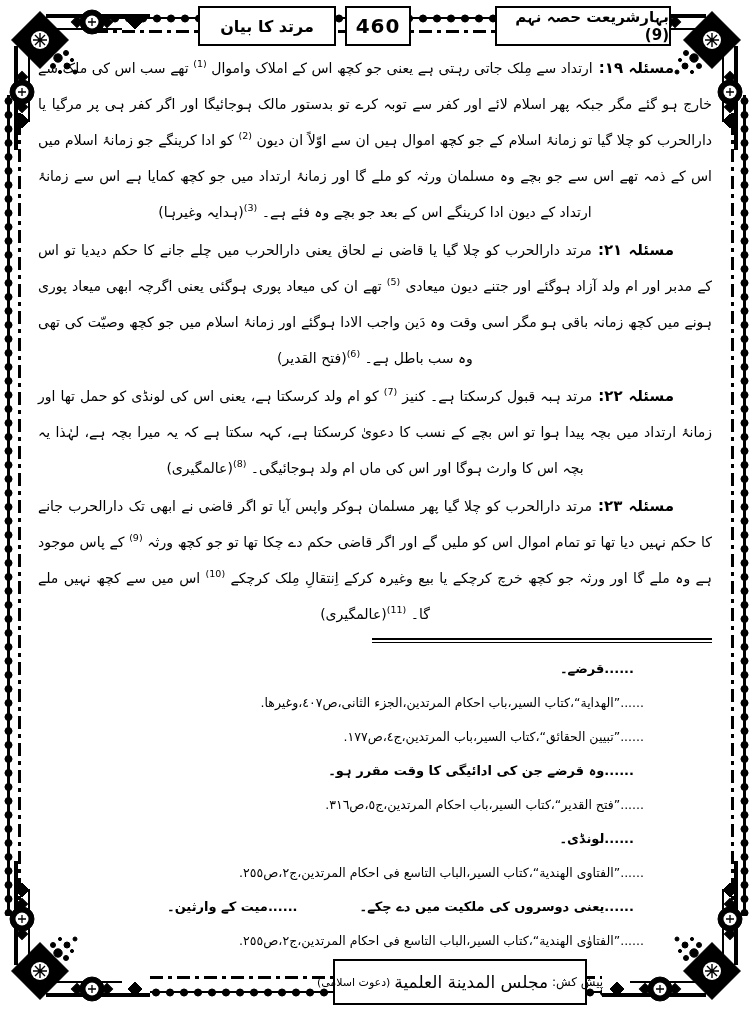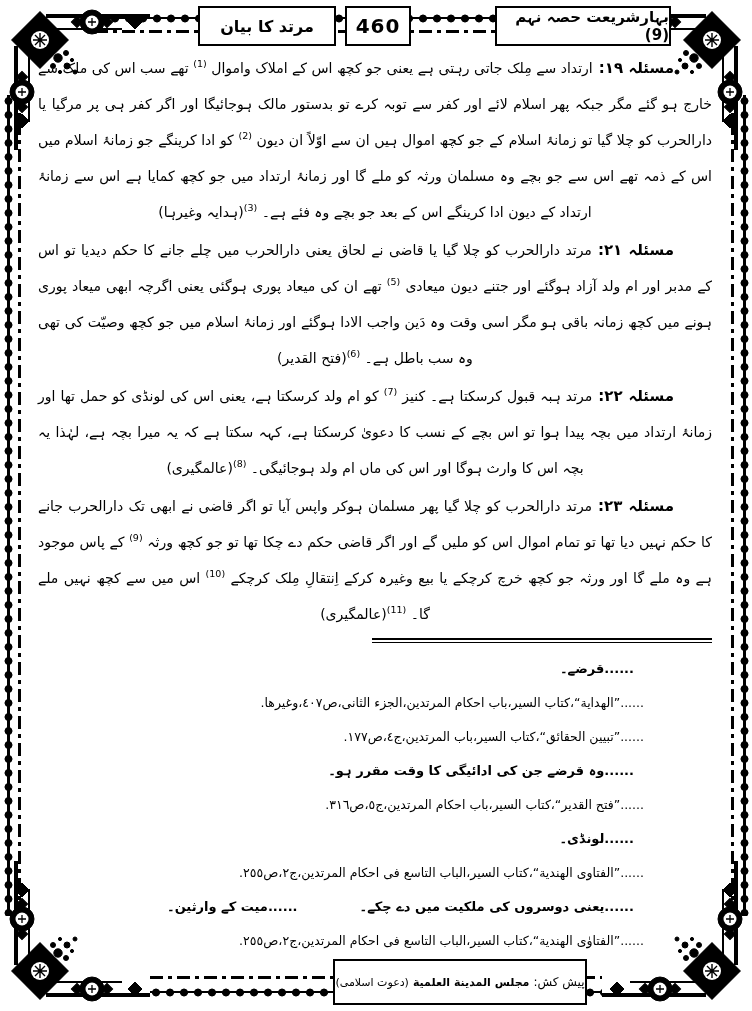--- a/index.html
+++ b/index.html
@@ -37,21 +37,21 @@
   
   .hbox{position:absolute;top:6px;height:36px;background:#fff;border:2.5px solid #000;
     display:flex;align-items:center;justify-content:center;z-index:2;direction:rtl;}
   #hbox-left{left:198px;width:134px;font-size:16px;font-weight:bold;}
   #hbox-num{left:345px;width:62px;font-size:20px;font-weight:bold;letter-spacing:1px;}
   #hbox-right{left:495px;width:172px;font-size:15px;font-weight:bold;}
   .footer-box{position:absolute;left:333px;top:959px;width:250px;height:42px;background:#fff;
     border:2px solid #000;display:flex;align-items:center;justify-content:center;gap:4px;
     direction:rtl;z-index:2;white-space:nowrap;}
   .footer-box .pre{font-size:12px;}
-  .footer-box .org{font-size:11px;font-weight:bold;}
+  .footer-box .org{font-size:17px;font-weight:normal;}
   .footer-box .sub{font-size:11px;}
   
   .content{position:absolute;left:38px;right:40px;top:50px;direction:rtl;z-index:2;}
   p.masala{margin:0 0 2px 0;font-size:14px;line-height:36px;
     text-align:justify;text-align-last:center;text-indent:38px;}
   .mlabel{font-weight:bold;font-size:15px;margin-left:6px;}
   .mbody sup{font-size:9.5px;line-height:0;vertical-align:super;}
   
   .footnotes{position:absolute;left:38px;right:40px;top:638px;direction:rtl;z-index:2;}
   .fn-sep{width:340px;height:2px;border-top:2.5px solid #000;border-bottom:1px solid #000;margin-bottom:9px;}

